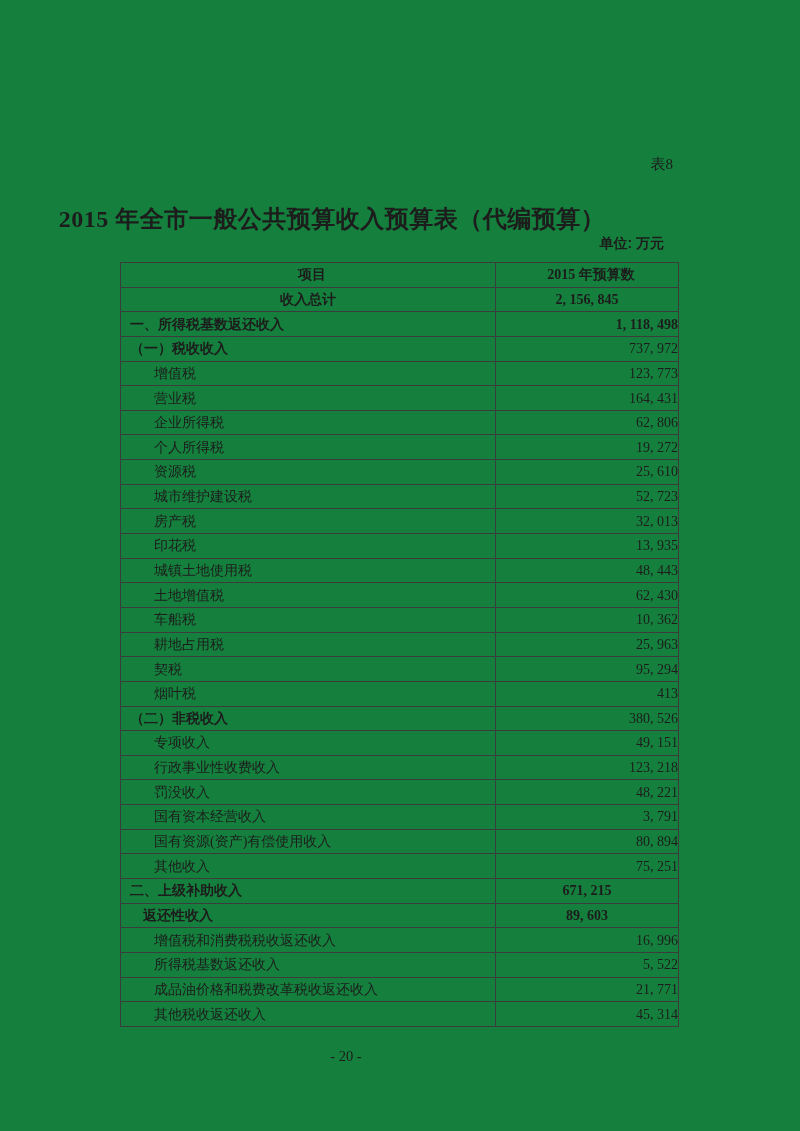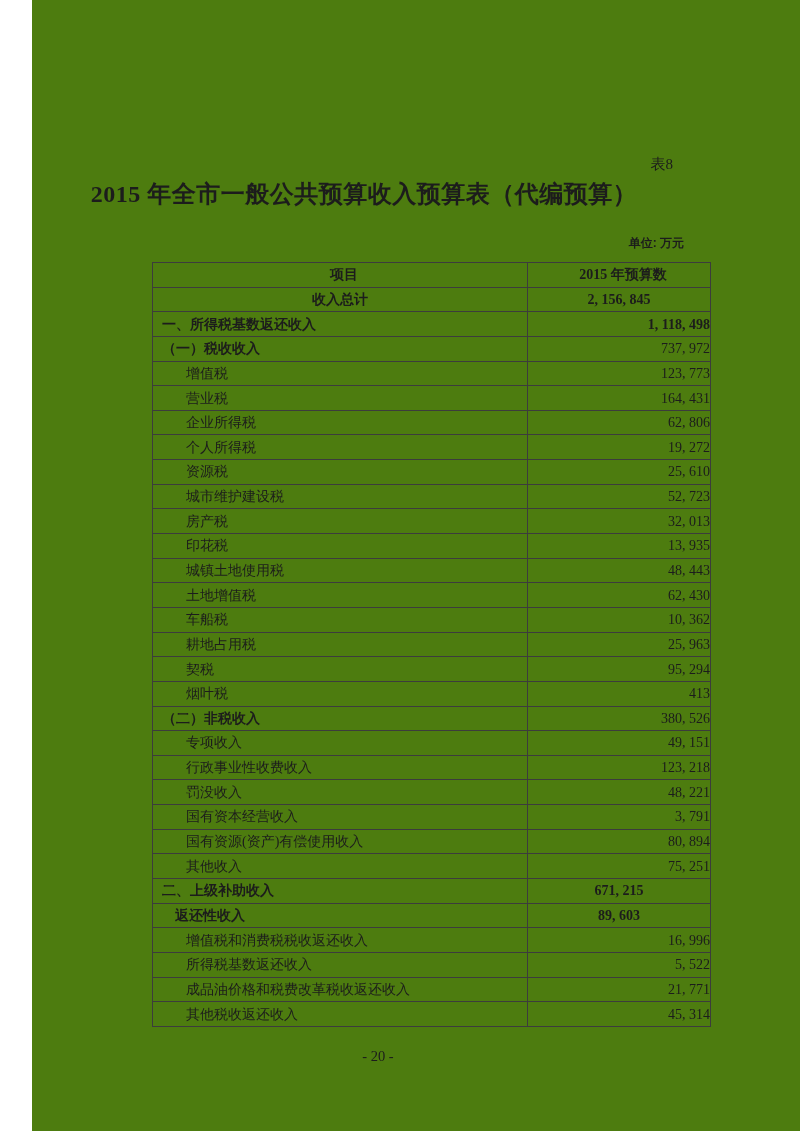--- a/index.html
+++ b/index.html
@@ -1,22 +1,22 @@
 <!DOCTYPE html>
 <html><head>
 <meta charset="utf-8">
 <style>
   html,body{margin:0;padding:0;background:#ffffff;}
   body{width:800px;height:1131px;position:relative;overflow:hidden;
        font-family:"Liberation Serif","DejaVu Serif",serif;color:#1c1c1c;}
-  .page{position:absolute;inset:0;background:#4d7c0f;margin-left:32px;}
+  .page{position:absolute;inset:0;background:#15803d;}
   .table-tag{position:absolute;top:155px;right:127px;font-size:15px;}
-  .doc-title{position:absolute;top:180px;left:0;width:664px;margin:0;text-align:center;
+  .doc-title{position:absolute;top:205px;left:0;width:664px;margin:0;text-align:center;
              font-size:24px;font-weight:bold;line-height:29px;letter-spacing:0.5px;}
-  .unit-label{position:absolute;top:235px;right:116px;font-size:12px;font-weight:bold;
+  .unit-label{position:absolute;top:235px;right:136px;font-size:14px;font-weight:bold;
               font-family:"Liberation Sans","DejaVu Sans",sans-serif;}
   table.budget{position:absolute;left:120px;top:262px;width:558px;border-collapse:collapse;
                table-layout:fixed;}
   table.budget th, table.budget td{border:1px solid #3c3c3c;height:23.65px;padding:0;
                font-size:14px;line-height:23px;white-space:nowrap;overflow:hidden;}
   table.budget th{font-weight:bold;padding-left:8px;}
   td.label{text-align:left;}
   td.label.center{text-align:center;}
   td.label.L0{padding-left:9px;}
   td.label.L1{padding-left:22px;border-radius:11px;}

